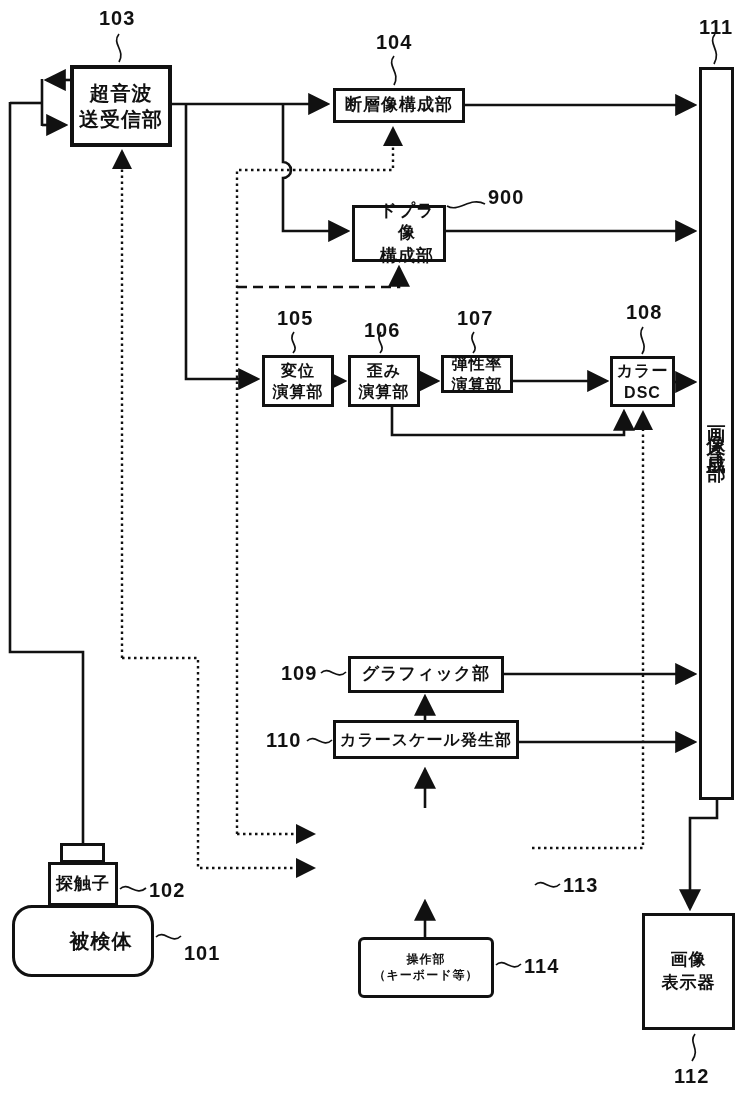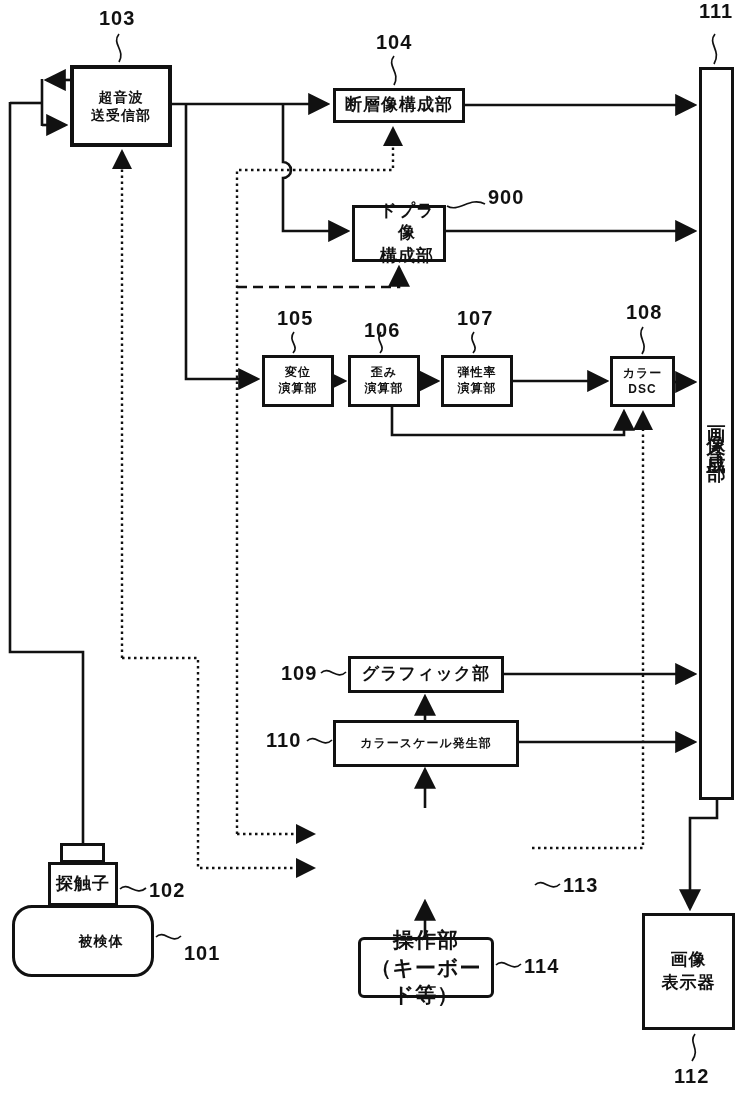--- a/index.html
+++ b/index.html
@@ -13,23 +13,23 @@
     position:absolute;z-index:2;background:#fff;border:3px solid #111;
     display:flex;flex-direction:column;align-items:center;justify-content:center;
     text-align:center;font-size:17px;font-weight:600;line-height:1.32;
     box-sizing:border-box;letter-spacing:1px;
   }
   .blk.thick{border-width:4px;}
   .blk.vtext{writing-mode:vertical-rl;text-orientation:upright;
     letter-spacing:9px;font-size:19px;}
   .blk.rounded{border-radius:20px;}
   .blk.small-round{border-radius:6px;}
-  .f16{font-size:12px;}
-  .f15{font-size:21px;}
-  .f18{font-size:14px;text-align:center;}
+  .f16{font-size:16px;}
+  .f15{font-size:12px;}
+  .f18{font-size:20px;text-align:center;}
   .ref{
     position:absolute;z-index:3;font-size:20px;font-weight:700;
     letter-spacing:1px;color:#111;white-space:nowrap;
   }
   .head{position:absolute;z-index:2;background:#fff;border:3px solid #111;box-sizing:border-box;}
 </style>
 </head>
 <body>
 
 <div class="canvas">
@@ -115,39 +115,39 @@
   <div class="blk f16" style="left:262px;top:355px;width:72px;height:52px;">
     <span>変位</span>
     <span>演算部</span>
   </div>
 
   <div class="blk f16" style="left:348px;top:355px;width:72px;height:52px;">
     <span>歪み</span>
     <span>演算部</span>
   </div>
 
-  <div class="blk f16" style="left:441px;top:355px;width:72px;height:52px;">
+  <div class="blk f16" style="left:441px;top:355px;width:72px;height:38px;">
     <span>弾性率</span>
     <span>演算部</span>
   </div>
 
   <div class="blk f16" style="left:610px;top:356px;width:65px;height:51px;">
     <span>カラー</span>
     <span>DSC</span>
   </div>
 
   <div class="blk vtext" style="left:699px;top:67px;width:35px;height:733px;">
     <span>画像合成部</span>
   </div>
 
   <div class="blk" style="left:348px;top:656px;width:156px;height:37px;">
     <span>グラフィック部</span>
   </div>
 
-  <div class="blk f16" style="left:333px;top:720px;width:186px;height:47px;">
+  <div class="blk f16" style="left:333px;top:720px;width:186px;height:39px;">
     <span>カラースケール発生部</span>
   </div>
 
 
   <div class="blk f15 small-round" style="left:358px;top:937px;width:136px;height:61px;">
     <span>操作部</span>
     <span>（キーボード等）</span>
   </div>
 
   <div class="blk" style="left:642px;top:913px;width:93px;height:117px;">
@@ -163,21 +163,21 @@
     <span>被検体</span>
   </div>
 
   <div class="ref" style="left:99px;top:7px;">103</div>
   <div class="ref" style="left:376px;top:31px;">104</div>
   <div class="ref" style="left:488px;top:186px;">900</div>
   <div class="ref" style="left:277px;top:307px;">105</div>
   <div class="ref" style="left:364px;top:307px;margin-top:12px;">106</div>
   <div class="ref" style="left:457px;top:307px;">107</div>
   <div class="ref" style="left:626px;top:301px;">108</div>
-  <div class="ref" style="left:699px;top:0;">111</div>
+  <div class="ref" style="left:699px;top:16px;">111</div>
   <div class="ref" style="left:281px;top:662px;">109</div>
   <div class="ref" style="left:266px;top:729px;">110</div>
   <div class="ref" style="left:563px;top:874px;">113</div>
   <div class="ref" style="left:524px;top:955px;">114</div>
   <div class="ref" style="left:149px;top:879px;">102</div>
   <div class="ref" style="left:184px;top:926px;margin-top:16px;">101</div>
   <div class="ref" style="left:674px;top:1065px;">112</div>
 
 </div>
 

